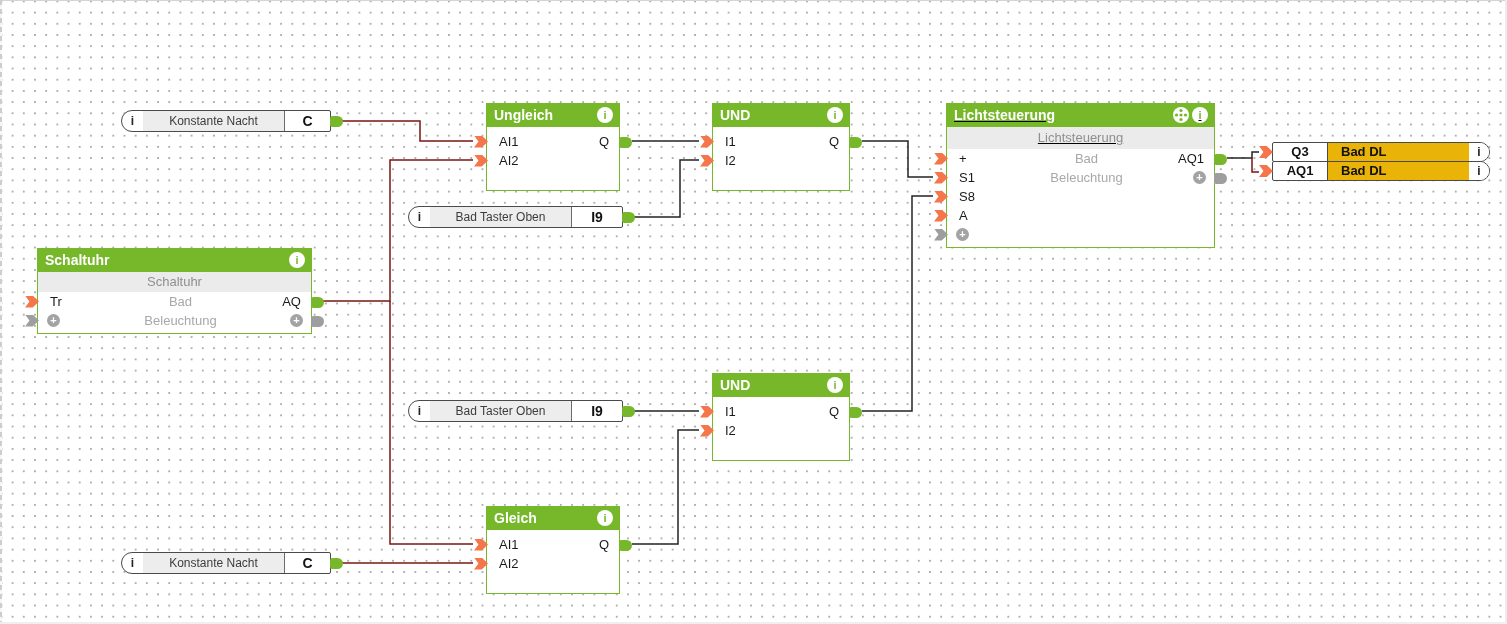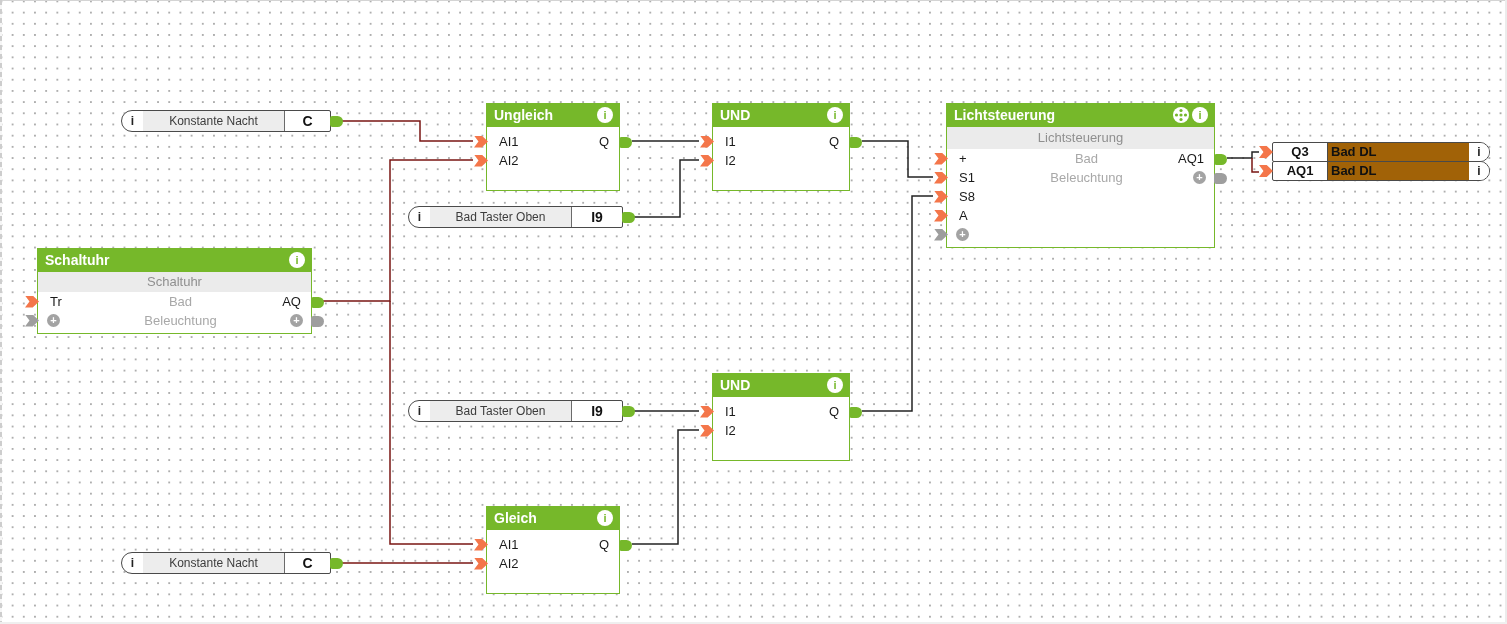--- a/index.html
+++ b/index.html
@@ -59,22 +59,22 @@
     line-height:20px;text-align:center;border-right:1px solid #6b6b6b;}
   .ipill-value{flex:0 0 auto;text-align:center;font-weight:bold;font-size:14px;
     line-height:20px;color:#111;}
   .ipill .pin-out{right:-13px;}
 
   
   .opill{position:absolute;z-index:2;height:20px;display:flex;align-items:stretch;
     background:#fff;border:1px solid #4a4a4a;border-radius:2px 10px 10px 2px;box-sizing:border-box;}
   .opill-value{flex:0 0 54px;text-align:center;font-weight:bold;font-size:13px;
     line-height:18px;color:#111;border-right:1px solid #4a4a4a;}
-  .opill-label{flex:1 1 auto;background:#a16207;font-weight:bold;font-size:13px;
-    line-height:18px;color:#111;padding-left:3px;}
+  .opill-label{flex:1 1 auto;background:#eab308;font-weight:bold;font-size:13px;
+    line-height:18px;color:#111;padding-left:13px;}
   .opill-cap{flex:0 0 20px;text-align:center;font-weight:bold;font-size:12px;
     line-height:18px;color:#222;background:#fff;border-radius:0 9px 9px 0;}
   .opill .pin-in{left:-14px;}
 </style>
 </head>
 <body>
 
 <div class="edge-top"></div>
 <div class="edge-left"></div>
 <div class="edge-right"></div>
@@ -226,21 +226,21 @@
       <span class="io-right">Q</span>
       <span class="pin-out c-green"></span>
     </div>
     <div class="fb-row">
       <span class="pin-in c-orange"></span>
       <span class="io-left">AI2</span>
     </div>
   </div>
 </div>
 
-<div class="fblock" style="left:946px;top:103px;width:269px;">
+<div class="fblock" style="left:946px;top:103px;width:269px;text-decoration:underline;">
   <div class="fb-header">
     <span class="fb-title">Lichtsteuerung</span>
     <span class="fb-icons">
       <span style="display:inline-flex;">
         <svg width="16" height="16" viewBox="0 0 16 16">
           <circle cx="8" cy="8" r="8" fill="#ffffff"></circle>
           <circle cx="8" cy="8" r="1.6" fill="#76b82a"></circle>
           <circle cx="8" cy="3.5" r="1.6" fill="#76b82a"></circle>
           <circle cx="8" cy="12.5" r="1.6" fill="#76b82a"></circle>
           <circle cx="3.5" cy="8" r="1.6" fill="#76b82a"></circle>

